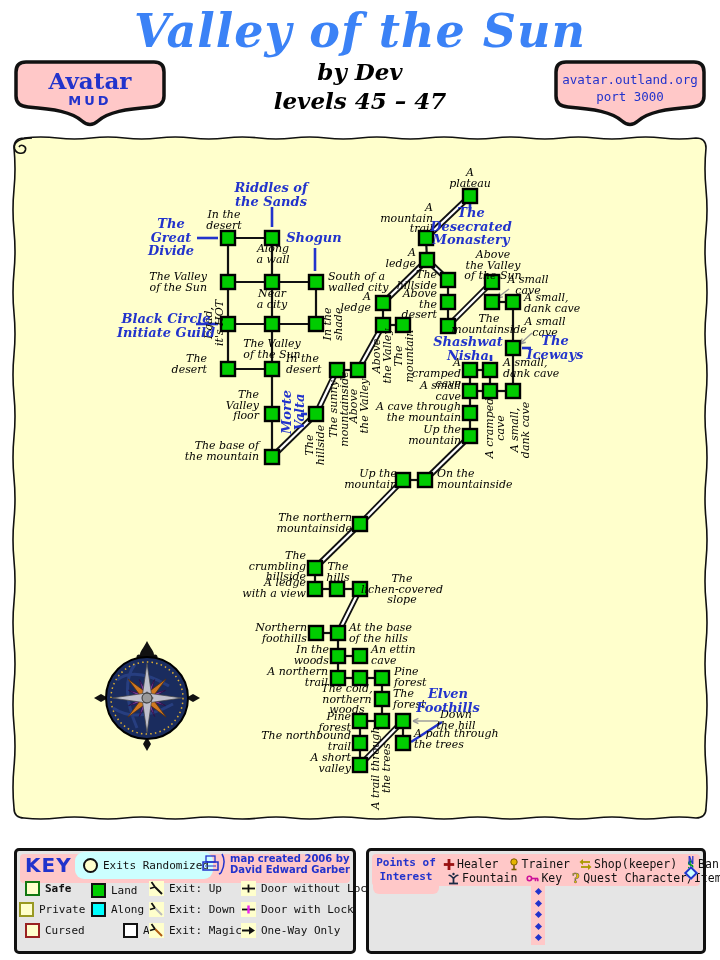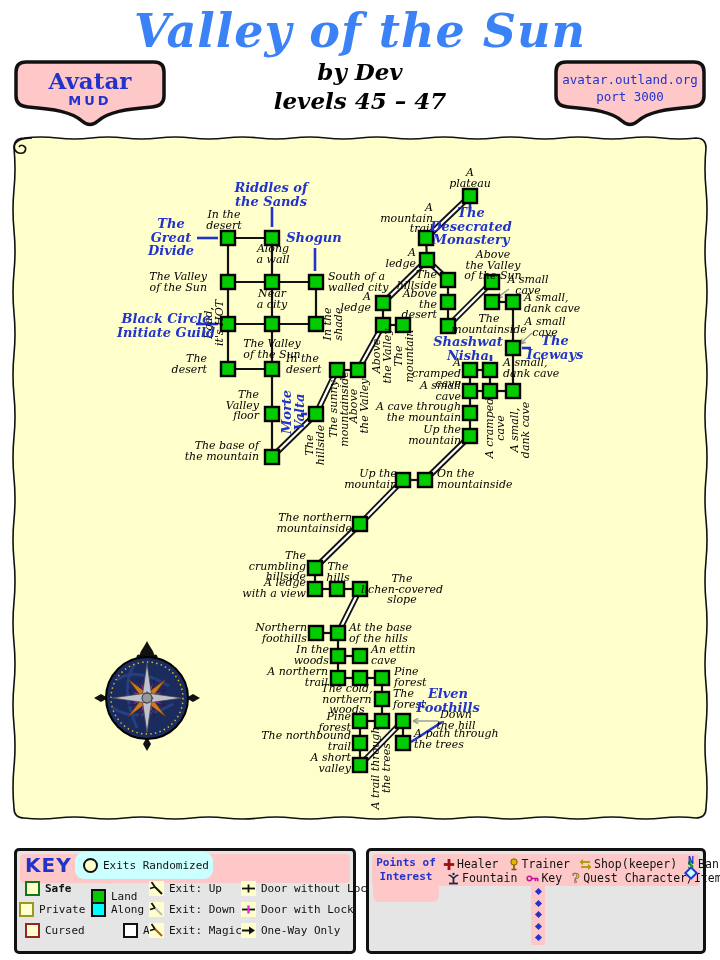--- a/index.html
+++ b/index.html
@@ -22,21 +22,21 @@
   .key-title{position:absolute;left:8px;top:2px;font:bold 20px "DejaVu Sans",sans-serif;color:#2233CC;letter-spacing:1px;}
   .key-rand{position:absolute;left:58px;top:1px;width:138px;height:27px;background:#CCFFFF;border-radius:9px;
        display:flex;align-items:center;gap:5px;padding-left:8px;box-sizing:border-box;
        font:11px "DejaVu Sans Mono",monospace;color:#111;}
   .rand-circle{width:11px;height:11px;border:2.5px solid #111;border-radius:50%;background:#FFFFCC;flex:0 0 auto;}
   .key-credit{position:absolute;right:3px;top:1px;display:flex;align-items:center;gap:3px;
        font:bold 10px "DejaVu Sans",sans-serif;color:#2233CC;line-height:11px;text-align:left;}
   .key-item{position:absolute;display:flex;align-items:center;gap:5px;
        font:11px "DejaVu Sans Mono",monospace;color:#111;white-space:nowrap;}
   .sw{width:11px;height:11px;border:2.5px solid #111;background:#FFFFCC;flex:0 0 auto;}
-  .poi-title{position:absolute;left:4px;top:3px;width:66px;height:48px;background:#FFC8C8;border-radius:6px;
+  .poi-title{position:absolute;left:4px;top:3px;width:66px;height:40px;background:#FFC8C8;border-radius:6px;
        font:bold 11px "DejaVu Sans Mono",monospace;color:#2233CC;text-align:center;line-height:14px;padding-top:2px;box-sizing:border-box;}
   .poi-band{position:absolute;left:3px;top:3px;right:3px;height:32px;background:#FFC8C8;border-radius:4px;}
   .poi-row{position:absolute;display:flex;align-items:center;gap:9px;
        font:11.5px "DejaVu Sans Mono",monospace;color:#111;white-space:nowrap;}
   .poi-it{display:flex;align-items:center;gap:2px;}
   .poi-north{position:absolute;right:5px;top:4px;width:14px;display:flex;flex-direction:column;align-items:center;
        font:bold 10px "DejaVu Sans Mono",monospace;color:#2233CC;}
   .poi-north .dia{width:6px;height:6px;border:2px solid #2233CC;transform:rotate(45deg);margin-top:2px;background:#CCFFFF;}
   .poi-strip{position:absolute;left:162px;top:32px;width:14px;height:62px;background:#FFC8C8;
        display:flex;flex-direction:column;align-items:center;gap:6.5px;padding-top:6px;box-sizing:border-box;}
@@ -304,34 +304,46 @@
     <text text-anchor="middle" font-family="DejaVu Serif, serif" font-style="italic" font-size="13" fill="#2233CC" font-weight="bold" transform="translate(294 412) rotate(-90)"><tspan x="0" y="-3.25">Morte</tspan><tspan x="0" y="10.25">Valta</tspan></text>
   </svg>
 
 <div class="panel" id="key-panel">
   <div class="key-band"></div>
   <div class="key-title">KEY</div>
   <div class="key-rand">
     <span class="rand-circle"></span>
     <span>Exits Randomized</span>
   </div>
+  <div class="key-credit">
+    <svg width="26" height="24" viewBox="0 0 26 24">
+      <rect x="2" y="10" width="15" height="8" fill="none" stroke="#2233CC" stroke-width="1.5"></rect>
+      <rect x="5" y="4" width="9" height="6" fill="none" stroke="#2233CC" stroke-width="1.3"></rect>
+      <line x1="4" y1="14" x2="15" y2="14" stroke="#2233CC" stroke-width="1"></line>
+      <path d="M21 2 C24 7 24 13 20 21 M20 21 L18 22" fill="none" stroke="#2233CC" stroke-width="1.5"></path>
+    </svg>
+    <div>
+      <div>map created 2006 by</div>
+      <div>David Edward Garber</div>
+    </div>
+  </div>
   <div id="key-grid">
       <div class="key-item" style="left: 8px; top: 30px; font-weight: bold;">
         <span class="sw" style="border-color:#117711;background:#FFFFCC"></span>
         <span>Safe</span>
       </div>
       <div class="key-item" style="left: 2px; top: 51px;">
         <span class="sw" style="border-color:#999922;background:#FFFFCC"></span>
         <span>Private</span>
       </div>
       <div class="key-item" style="left: 8px; top: 72px;">
         <span class="sw" style="border-color:#992222;background:#FFFFCC"></span>
         <span>Cursed</span>
       </div>
-      <div class="key-item" style="left: 74px; top: 38px; text-align: center;">
+      <div class="key-item" style="left: 74px; top: 32px; text-align: center;">
         <span class="sw" style="border-color:#111111;background:#00CC00"></span>
         <span>Land</span>
       </div>
       <div class="key-item" style="left: 74px; top: 51px;">
         <span class="sw" style="border-color:#111111;background:#00FFFF"></span>
         <span>Along</span>
       </div>
       <div class="key-item" style="left: 74px; top: 72px; padding-left: 32px;">
         <span class="sw" style="border-color:#111111;background:#FFFFFF"></span>
         <span>Air</span>

